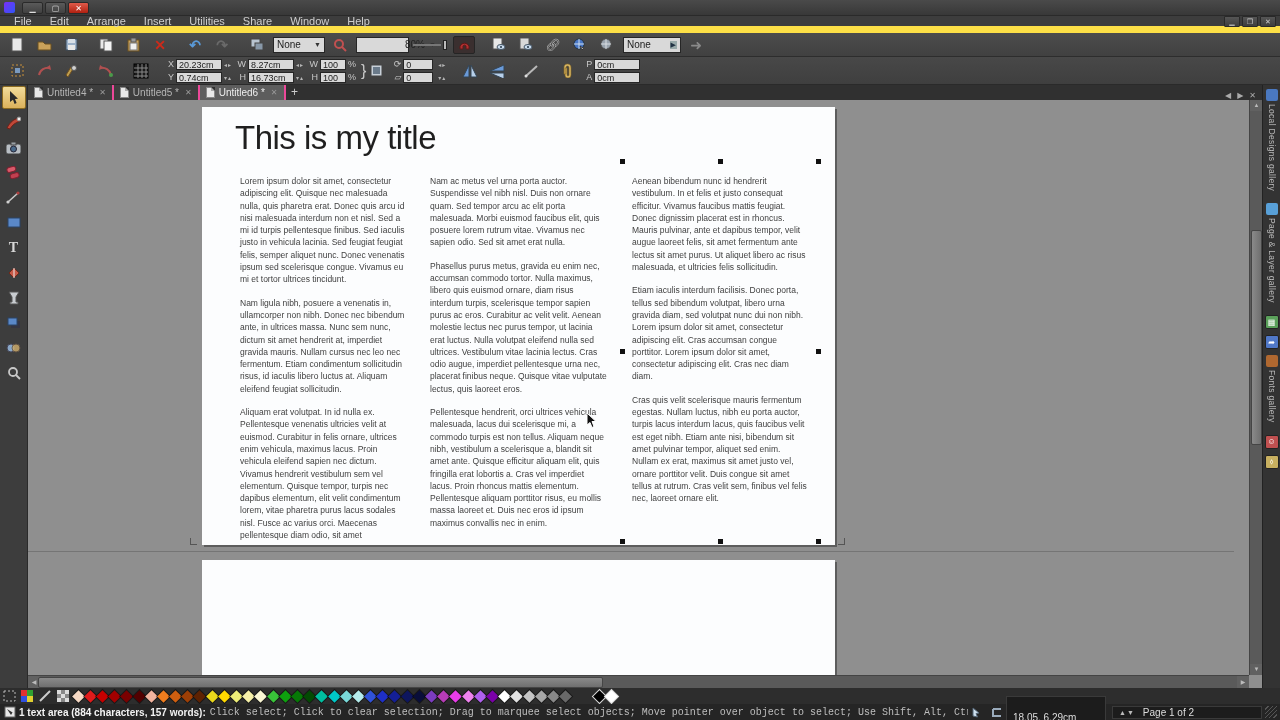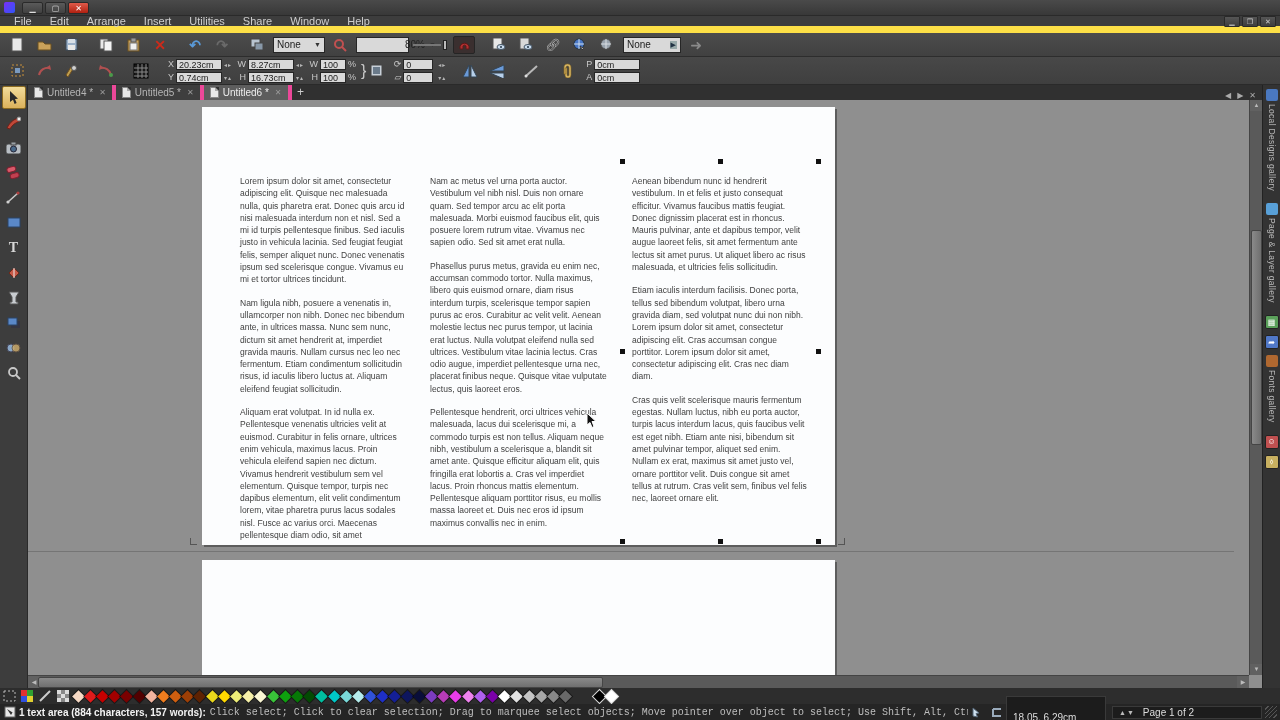--- a/index.html
+++ b/index.html
@@ -52,21 +52,21 @@
     font-size:9px; line-height:10px; padding:0 2px; }
   .fbox.w46 { width:46px;text-decoration:underline; } .fbox.w26 { width:26px; } .fbox.w30 { width:30px; }
   .spin { color:#b5b5b5; font-size:6px; width:12px; text-align:center; letter-spacing:1px; }
   .punit { color:#c9c9c9; font-size:9px; margin-left:2px; }
   .brace { color:#c9c9c9; font-size:16px; margin:0 2px; }
 
   
   .tabbar { position:absolute; left:28px; top:85px; width:1234px; height:15px;
     background:#303030; display:flex; align-items:flex-end; }
   .dtab { height:15px; display:flex; align-items:center; padding:0 6px; font-size:10px;
-    color:#b5b5b5; background:#3e3e3e; border-right:4px solid #ec4899; }
+    color:#b5b5b5; background:#3e3e3e; border-right:2px solid #ec4899; }
   .dtab.active { background:#5d5d5d; color:#eee; }
   .dtab .ticon { width:9px; height:11px; background:#e8e8e8; border:1px solid #888;
     margin-right:4px; position:relative; }
   .dtab .ticon:before { content:""; position:absolute; right:-1px; top:-1px;
     border:2px solid; border-color:#303030 #303030 #aaa #aaa; }
   .dtab .tclose { margin-left:6px; font-size:8px; color:#999; }
   .newtab { width:18px; height:15px; color:#ccc; font-size:12px; text-align:center; line-height:14px; }
   .tabbar .tabnav { margin-left:auto; display:flex; align-items:center; padding-right:6px; color:#aaa; font-size:8px; }
   .tabbar .tabnav span { margin-left:6px; }
 
@@ -500,27 +500,28 @@
         <line x1="9" y1="9" x2="13" y2="13" stroke="#c8c8c8" stroke-width="2"></line>
       </svg>
     </div>
   </div>
 
 <div class="canvas">
 
   <div class="spread-line"></div>
 
   <div class="page page1">
+    <div class="doc-title">This is my title</div>
     <div class="col col1" id="col-1">
         <p>Lorem ipsum dolor sit amet, consectetur adipiscing elit. Quisque nec malesuada nulla, quis pharetra erat. Donec quis arcu id nisi malesuada interdum non et nisl. Sed a mi id turpis pellentesque finibus. Sed iaculis justo in vehicula lacinia. Sed feugiat feugiat felis, semper aliquet nunc. Donec venenatis ipsum sed scelerisque congue. Vivamus eu mi et tortor ultrices tincidunt.</p>
         <p>Nam ligula nibh, posuere a venenatis in, ullamcorper non nibh. Donec nec bibendum ante, in ultrices massa. Nunc sem nunc, dictum sit amet hendrerit at, imperdiet gravida mauris. Nullam cursus nec leo nec fermentum. Etiam condimentum sollicitudin risus, id iaculis libero luctus at. Aliquam eleifend feugiat sollicitudin.</p>
         <p>Aliquam erat volutpat. In id nulla ex. Pellentesque venenatis ultricies velit at euismod. Curabitur in felis ornare, ultrices enim vehicula, maximus lacus. Proin vehicula eleifend sapien nec dictum. Vivamus hendrerit vestibulum sem vel elementum. Quisque tempor, turpis nec dapibus elementum, elit velit condimentum lorem, vitae pharetra purus lacus sodales nisl. Fusce ac varius orci. Maecenas pellentesque diam odio, sit amet</p>
       </div>
     <div class="col col2" id="col-2">
-        <p>Nam ac metus vel urna porta auctor. Vestibulum vel nibh nisl. Duis non ornare quam. Sed tempor arcu ac elit porta malesuada. Morbi euismod faucibus elit, quis posuere lorem rutrum vitae. Vivamus nec sapien odio. Sed sit amet erat nulla.</p>
+        <p>Nam ac metus vel urna porta auctor. Suspendisse vel nibh nisl. Duis non ornare quam. Sed tempor arcu ac elit porta malesuada. Morbi euismod faucibus elit, quis posuere lorem rutrum vitae. Vivamus nec sapien odio. Sed sit amet erat nulla.</p>
         <p>Phasellus purus metus, gravida eu enim nec, accumsan commodo tortor. Nulla maximus, libero quis euismod ornare, diam risus interdum turpis, scelerisque tempor sapien purus ac eros. Curabitur ac velit velit. Aenean molestie lectus nec purus tempor, ut lacinia erat luctus. Nulla volutpat eleifend nulla sed ultrices. Vestibulum vitae lacinia lectus. Cras odio augue, imperdiet pellentesque urna nec, placerat finibus neque. Quisque vitae vulputate lectus, quis laoreet eros.</p>
         <p>Pellentesque hendrerit, orci ultrices vehicula malesuada, lacus dui scelerisque mi, a commodo turpis est non tellus. Aliquam neque nibh, vestibulum a scelerisque a, blandit sit amet ante. Quisque efficitur aliquam elit, quis fringilla erat lobortis a. Cras vel imperdiet lacus. Proin rhoncus mattis elementum. Pellentesque aliquam porttitor risus, eu mollis massa laoreet et. Duis nec eros id ipsum maximus convallis nec in enim.</p>
       </div>
     <div class="col col3" id="col-3">
         <p>Aenean bibendum nunc id hendrerit vestibulum. In et felis et justo consequat efficitur. Vivamus faucibus mattis feugiat. Donec dignissim placerat est in rhoncus. Mauris pulvinar, ante et dapibus tempor, velit augue laoreet felis, sit amet fermentum ante lectus sit amet purus. Ut aliquet libero ac risus malesuada, et ultricies felis sollicitudin.</p>
         <p>Etiam iaculis interdum facilisis. Donec porta, tellus sed bibendum volutpat, libero urna gravida diam, sed volutpat nunc dui non nibh. Lorem ipsum dolor sit amet, consectetur adipiscing elit. Cras accumsan congue porttitor. Lorem ipsum dolor sit amet, consectetur adipiscing elit. Cras nec diam diam.</p>
         <p>Cras quis velit scelerisque mauris fermentum egestas. Nullam luctus, nibh eu porta auctor, turpis lacus interdum lacus, quis faucibus velit est eget nibh. Etiam ante nisi, bibendum sit amet pulvinar tempor, aliquet sed enim. Nullam ex erat, maximus sit amet justo vel, ornare porttitor velit. Duis congue sit amet tellus at rutrum. Cras velit sem, finibus vel felis nec, laoreet ornare elit.</p>
       </div>
   </div>
 

